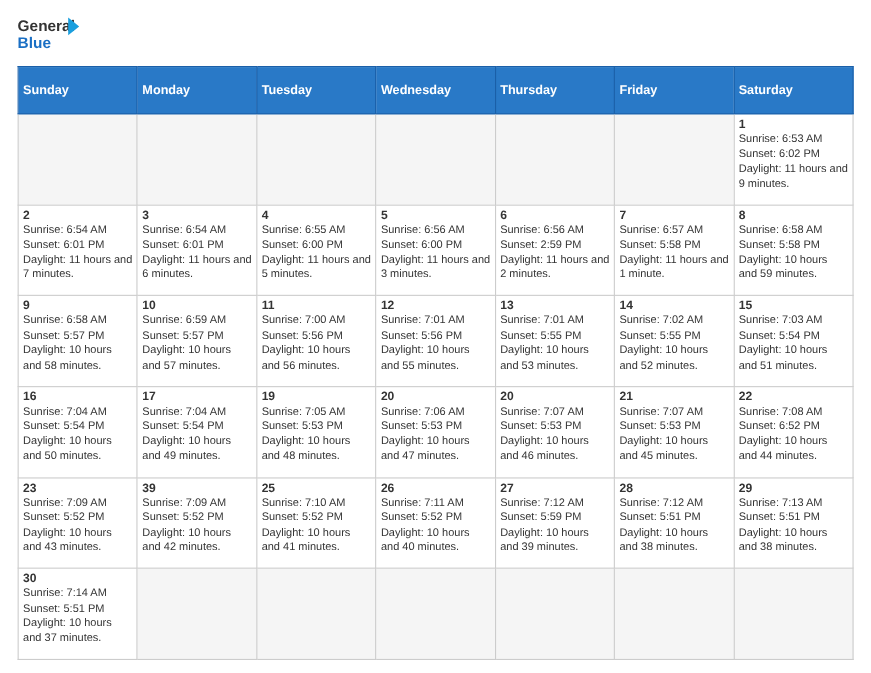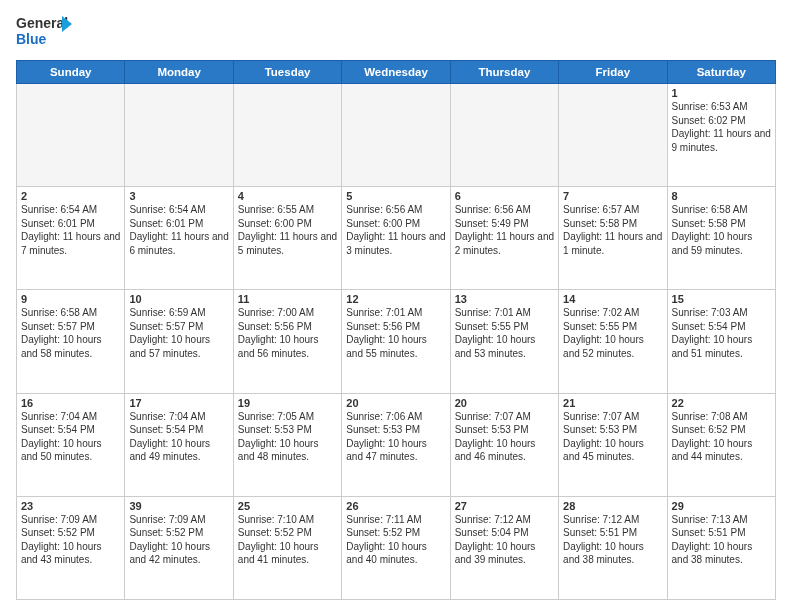--- a/index.html
+++ b/index.html
@@ -46,22 +46,22 @@
       border: 1px solid #ccc;
       border-collapse: collapse;
       width: 100%;
       table-layout: fixed;
     }
     .calendar th {
       background-color: #2979c7;
       color: #fff;
       font-size: 11.5px;
       font-weight: bold;
-      padding: 5px 4px;
-      text-align: center;
+      padding: 15px 4px;
+      text-align: left;
       border: 1px solid #1a5fa8;
     }
     .calendar td {
       border: 1px solid #ccc;
       vertical-align: top;
       padding: 3px 4px;
       font-size: 9.2px;
       color: #333;
       background: #fff;
       height: 74px;
@@ -150,21 +150,21 @@
           </td>
           <td>
             <span class="day-number">5</span>
             <div class="day-info">Sunrise: 6:56 AM
 Sunset: 6:00 PM
 Daylight: 11 hours and 3 minutes.</div>
           </td>
           <td>
             <span class="day-number">6</span>
             <div class="day-info">Sunrise: 6:56 AM
-Sunset: 5:49 PM
+Sunset: 2:59 PM
 Daylight: 11 hours and 2 minutes.</div>
           </td>
           <td>
             <span class="day-number">7</span>
             <div class="day-info">Sunrise: 6:57 AM
 Sunset: 5:58 PM
 Daylight: 11 hours and 1 minute.</div>
           </td>
           <td>
             <span class="day-number">8</span>
@@ -282,31 +282,45 @@
           </td>
           <td>
             <span class="day-number">26</span>
             <div class="day-info">Sunrise: 7:11 AM
 Sunset: 5:52 PM
 Daylight: 10 hours and 40 minutes.</div>
           </td>
           <td>
             <span class="day-number">27</span>
             <div class="day-info">Sunrise: 7:12 AM
-Sunset: 5:04 PM
+Sunset: 5:59 PM
 Daylight: 10 hours and 39 minutes.</div>
           </td>
           <td>
             <span class="day-number">28</span>
             <div class="day-info">Sunrise: 7:12 AM
 Sunset: 5:51 PM
 Daylight: 10 hours and 38 minutes.</div>
           </td>
           <td>
             <span class="day-number">29</span>
             <div class="day-info">Sunrise: 7:13 AM
 Sunset: 5:51 PM
 Daylight: 10 hours and 38 minutes.</div>
           </td>
+        </tr>
+        <tr class="last-row">
+          <td>
+            <span class="day-number">30</span>
+            <div class="day-info">Sunrise: 7:14 AM
+Sunset: 5:51 PM
+Daylight: 10 hours and 37 minutes.</div>
+          </td>
+          <td class="empty"></td>
+          <td class="empty"></td>
+          <td class="empty"></td>
+          <td class="empty"></td>
+          <td class="empty"></td>
+          <td class="empty"></td>
         </tr>
       </tbody>
   </table>
 </div>
 
 </body></html>

